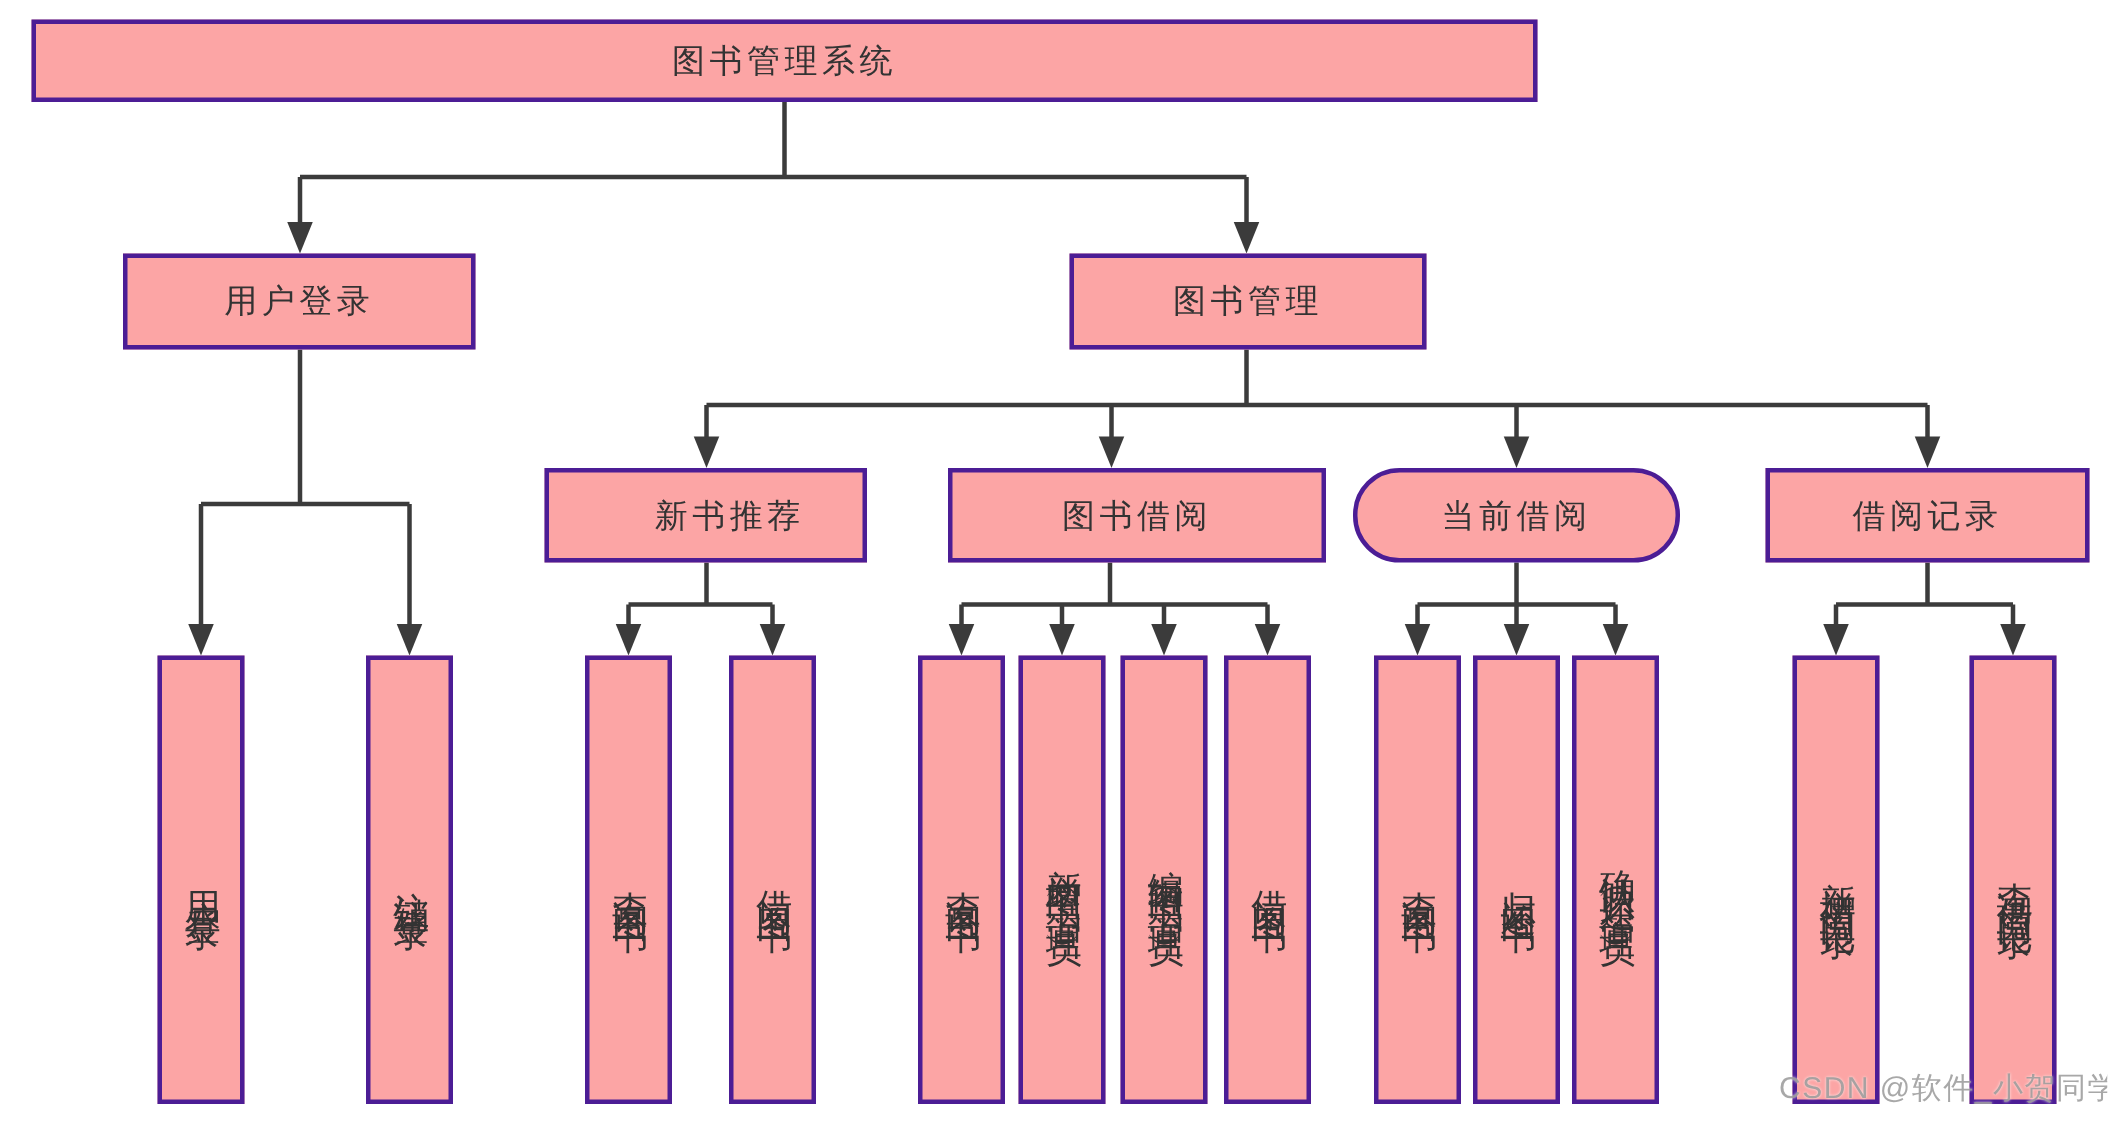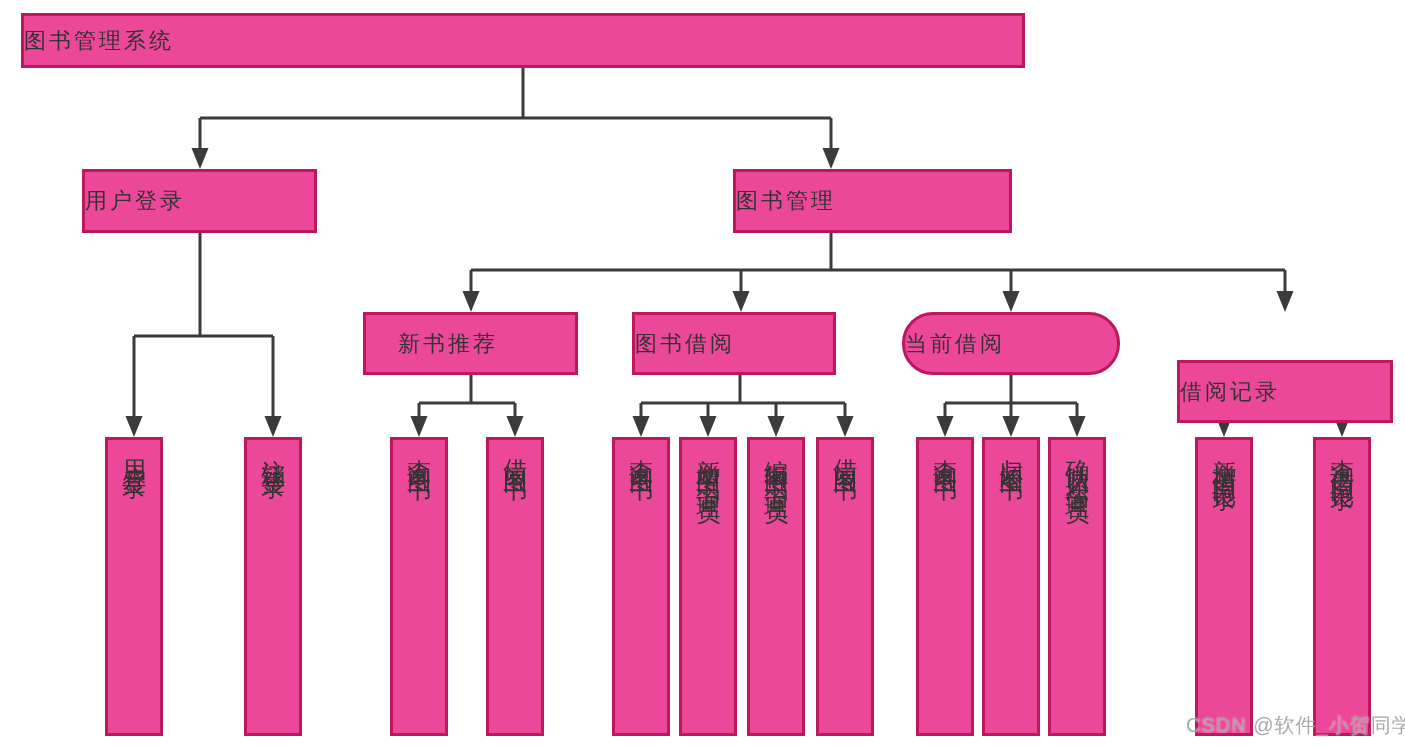--- a/index.html
+++ b/index.html
@@ -14,25 +14,25 @@
   }
   .wires {
     position: absolute;
     left: 0; top: 0;
     width: 1405px; height: 747px;
     z-index: 1;
   }
   .node {
     position: absolute;
     box-sizing: border-box;
-    border: 3px solid #be185d;
-    background: #ec4899;
+    border: 3px solid #4c1d95;
+    background: #fca5a5;
     display: flex;
     align-items: center;
-    justify-content: flex-start;
+    justify-content: center;
     z-index: 2;
   }
   .node.hbox {
     font-size: 22px;
     letter-spacing: 3px;
   }
   .node.hbox .lbl { white-space: nowrap; }
   .node.vbox {
     top: 437px;
     width: 58px;
@@ -108,34 +108,34 @@
     </g>
   </svg>
 
   <div class="node hbox" style="left:21px; top:13px; width:1004px; height:55px;">
     <span class="lbl">图书管理系统</span>
   </div>
 
   <div class="node hbox" style="left:82px; top:169px; width:235px; height:64px;">
     <span class="lbl">用户登录</span>
   </div>
-  <div class="node hbox" style="left:713px; top:169px; width:279px; height:64px;margin-left:20px;">
+  <div class="node hbox" style="left:713px; top:169px; width:238px; height:64px;">
     <span class="lbl">图书管理</span>
   </div>
 
   <div class="node hbox" style="left:363px; top:312px; width:215px; height:63px;padding-left:32px;">
     <span class="lbl">新书推荐</span>
   </div>
-  <div class="node hbox" style="left:632px; top:312px; width:204px; height:63px;">
+  <div class="node hbox" style="left:632px; top:312px; width:252px; height:63px;">
     <span class="lbl">图书借阅</span>
   </div>
   <div class="node hbox" style="left:902px; top:312px; width:218px; height:63px;border-radius:31px;">
     <span class="lbl">当前借阅</span>
   </div>
-  <div class="node hbox" style="left:1177px; top:312px; width:216px; height:63px;margin-top:48px;">
+  <div class="node hbox" style="left:1177px; top:312px; width:216px; height:63px;">
     <span class="lbl">借阅记录</span>
   </div>
 
   <div class="node vbox" style="left:105px;">
     <span class="lbl">用户登录</span>
   </div>
   <div class="node vbox" style="left:244px;">
     <span class="lbl">注销登录</span>
   </div>
 

